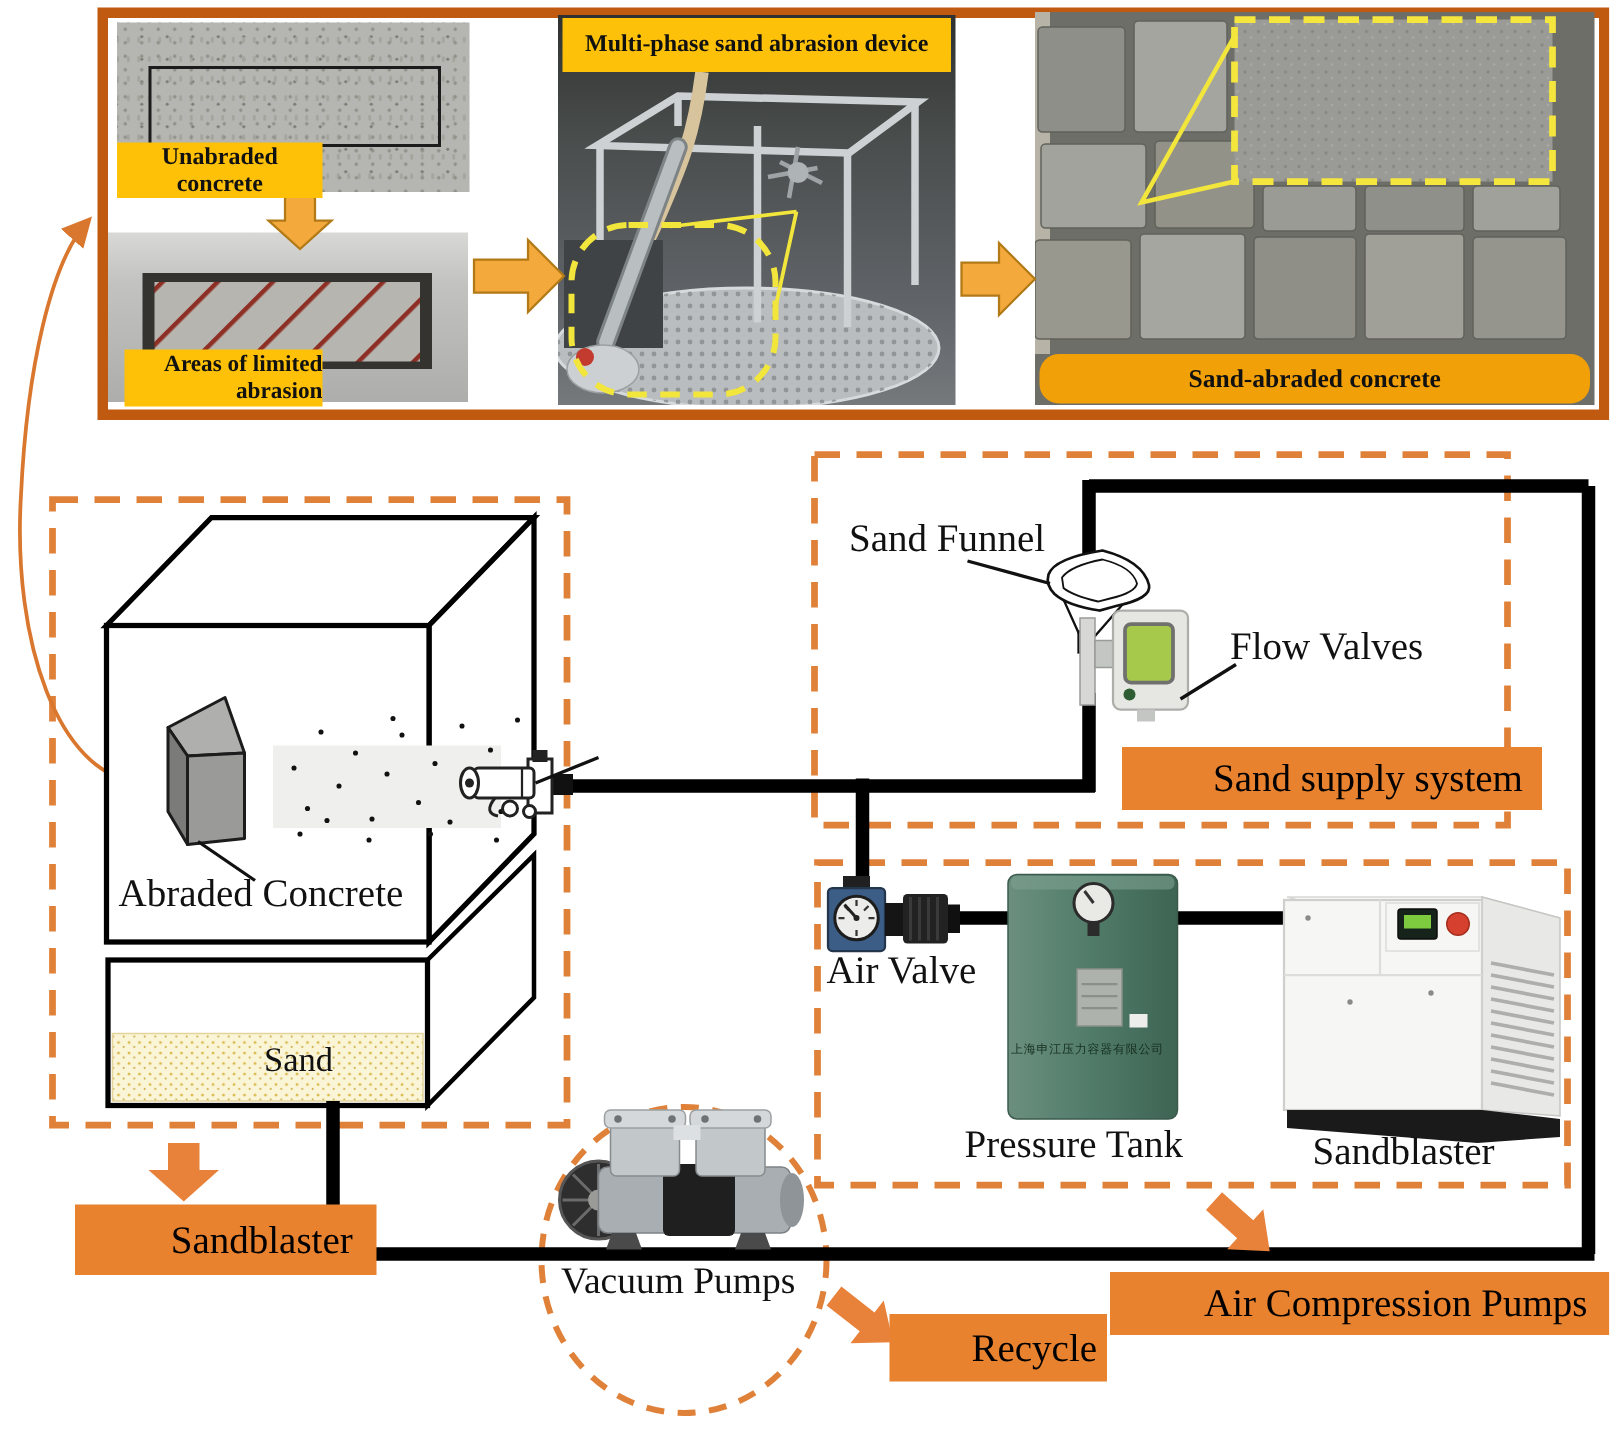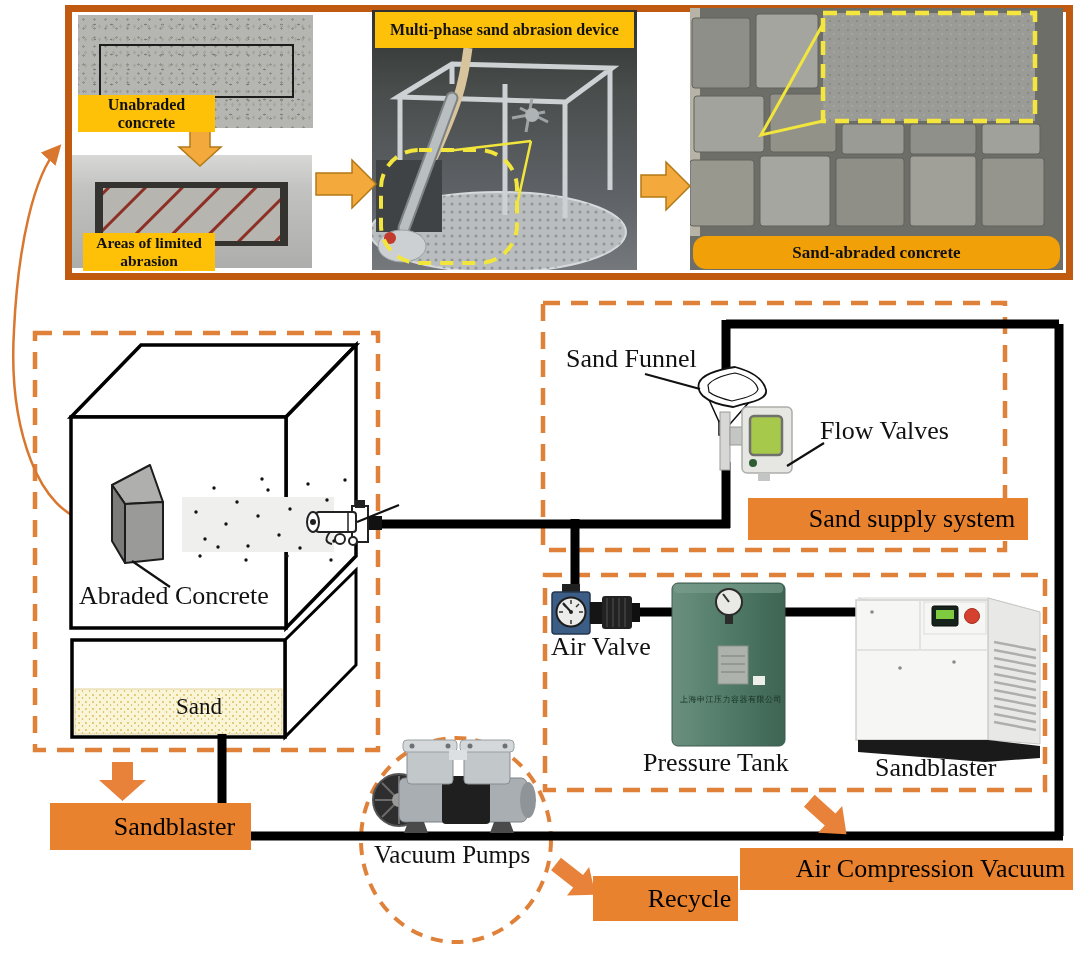--- a/index.html
+++ b/index.html
@@ -19,30 +19,30 @@
     background:linear-gradient(180deg,#d8d8d6,#c2c2c0 30%,#adadab);}
   #photo-mid{left:372px;top:10px;width:265px;height:260px;
     background:linear-gradient(180deg,#2e3130,#484c4b 30%,#61656a 75%,#75797c);}
   #photo-right{left:690px;top:8px;width:373px;height:262px;background:#6e6e68;}
   
   .ylabel{z-index:5;display:flex;align-items:center;justify-content:center;text-align:center;
           font-weight:bold;color:#111;}
   #label-unabraded{left:78px;top:95px;width:137px;height:37px;background:#FFC107;
                    font-size:16px;line-height:18px;}
   #label-areas{left:83px;top:233px;width:132px;height:38px;background:#FFC107;
-               font-size:15.5px;line-height:18px;}
+               font-size:15.5px;line-height:18px;text-align:right;}
   #label-multiphase{left:375px;top:12px;width:259px;height:36px;background:#FEC10A;font-size:16px;}
   #label-sandabraded{left:693px;top:236px;width:367px;height:33px;background:#F2A007;font-size:17px;border-radius:13px;}
   
   .dlabel{z-index:6;color:#111;font-size:26px;white-space:nowrap;}
   .badge{z-index:6;background:#E8822F;color:#000;font-size:26px;display:flex;
          align-items:center;justify-content:center;white-space:nowrap;padding-left:48px;}
   #svg-layer{left:0;top:0;z-index:4;pointer-events:none;}
   #tank-plate{z-index:6;left:674px;top:694px;width:108px;font-size:8px;color:#16301F;
-              text-align:right;letter-spacing:.5px;}
+              text-align:left;letter-spacing:.5px;}
 </style>
 </head>
 <body>
 
 <div id="stage">
 
   <div class="abs" id="panel-border"></div>
   <div class="abs photo" id="photo1"></div>
   <div class="abs photo" id="photo2"></div>
   <div class="abs photo" id="photo-mid"></div>
@@ -310,15 +310,15 @@
   <div class="abs dlabel" style="left:79px;top:581px;">Abraded Concrete</div>
   <div class="abs dlabel" style="left:157px;top:694px;font-size:23px;margin-left:19px;">Sand</div>
   <div class="abs dlabel" style="left:551px;top:632px;">Air Valve</div>
   <div class="abs dlabel" style="left:643px;top:748px;">Pressure Tank</div>
   <div class="abs dlabel" style="left:875px;top:753px;">Sandblaster</div>
   <div class="abs dlabel" style="left:374px;top:841px;font-size:25px;">Vacuum Pumps</div>
   <div class="abs" id="tank-plate">上海申江压力容器有限公司</div>
 
   <div class="abs badge" style="left:50px;top:803px;width:153px;height:47px;">Sandblaster</div>
   <div class="abs badge" style="left:748px;top:498px;width:232px;height:42px;">Sand supply system</div>
-  <div class="abs badge" style="left:740px;top:848px;width:285px;height:42px;">Air Compression Vacuum</div>
+  <div class="abs badge" style="left:740px;top:848px;width:285px;height:42px;">Air Compression Pumps</div>
   <div class="abs badge" style="left:593px;top:876px;width:97px;height:45px;">Recycle</div>
 </div>
 
 </body></html>

